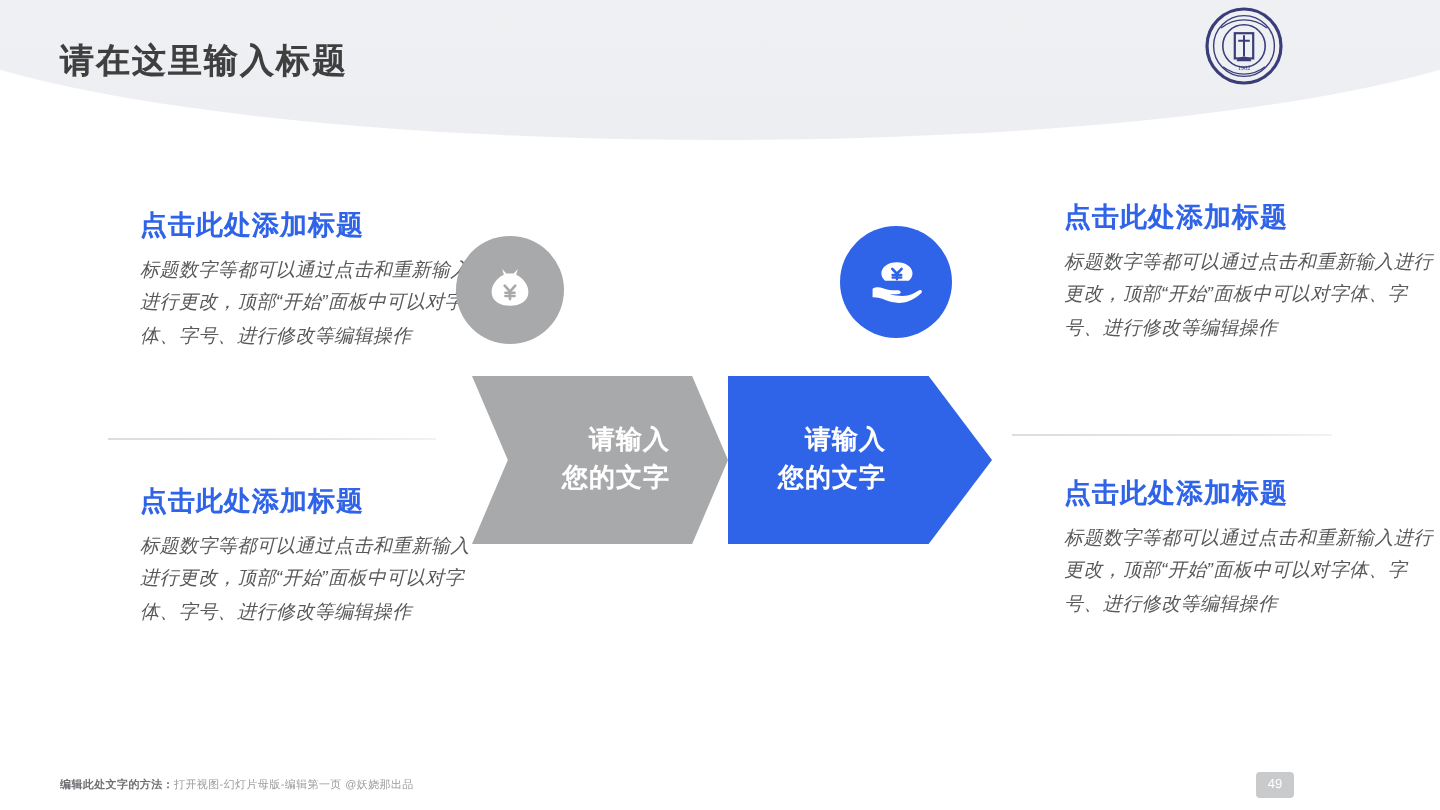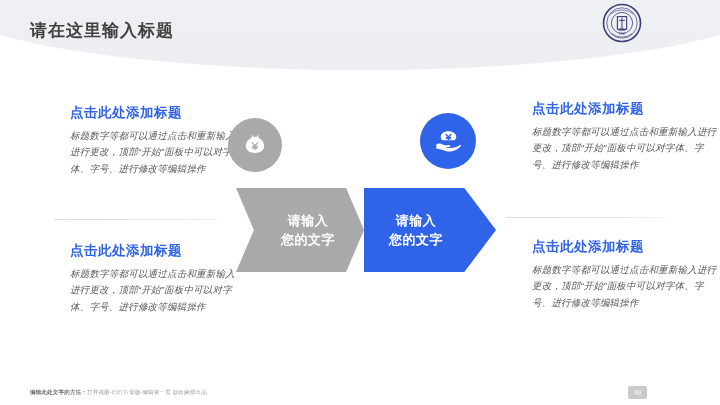--- a/index.html
+++ b/index.html
@@ -64,22 +64,23 @@
   .circ-blue { left:420px; top:113px; width:56px; height:56px; background:#2f63e8; }
 
   
   .chev {
     position:absolute; top:188px; height:84px;
     display:flex; align-items:center; justify-content:center;
   }
   .chev span {
     position:relative; z-index:2;
     font-size:13px; font-weight:bold; color:#ffffff;
-    line-height:1.5; text-align:center; letter-spacing:.5px;
+    line-height:1.5; text-align:right; letter-spacing:.5px;
     white-space:nowrap;
+    font-family:Liberation Mono, monospace;
   }
   .chev-gray {
     left:236px; width:128px; background:#a8a9ab;
     clip-path:polygon(0 0, 86% 0, 100% 50%, 86% 100%, 0 100%, 14% 50%);
     padding-left:16px;
   }
   .chev-blue {
     left:364px; width:132px; background:#2f63e8;
     clip-path:polygon(0 0, 76% 0, 100% 50%, 76% 100%, 0 100%);
     padding-right:28px;

